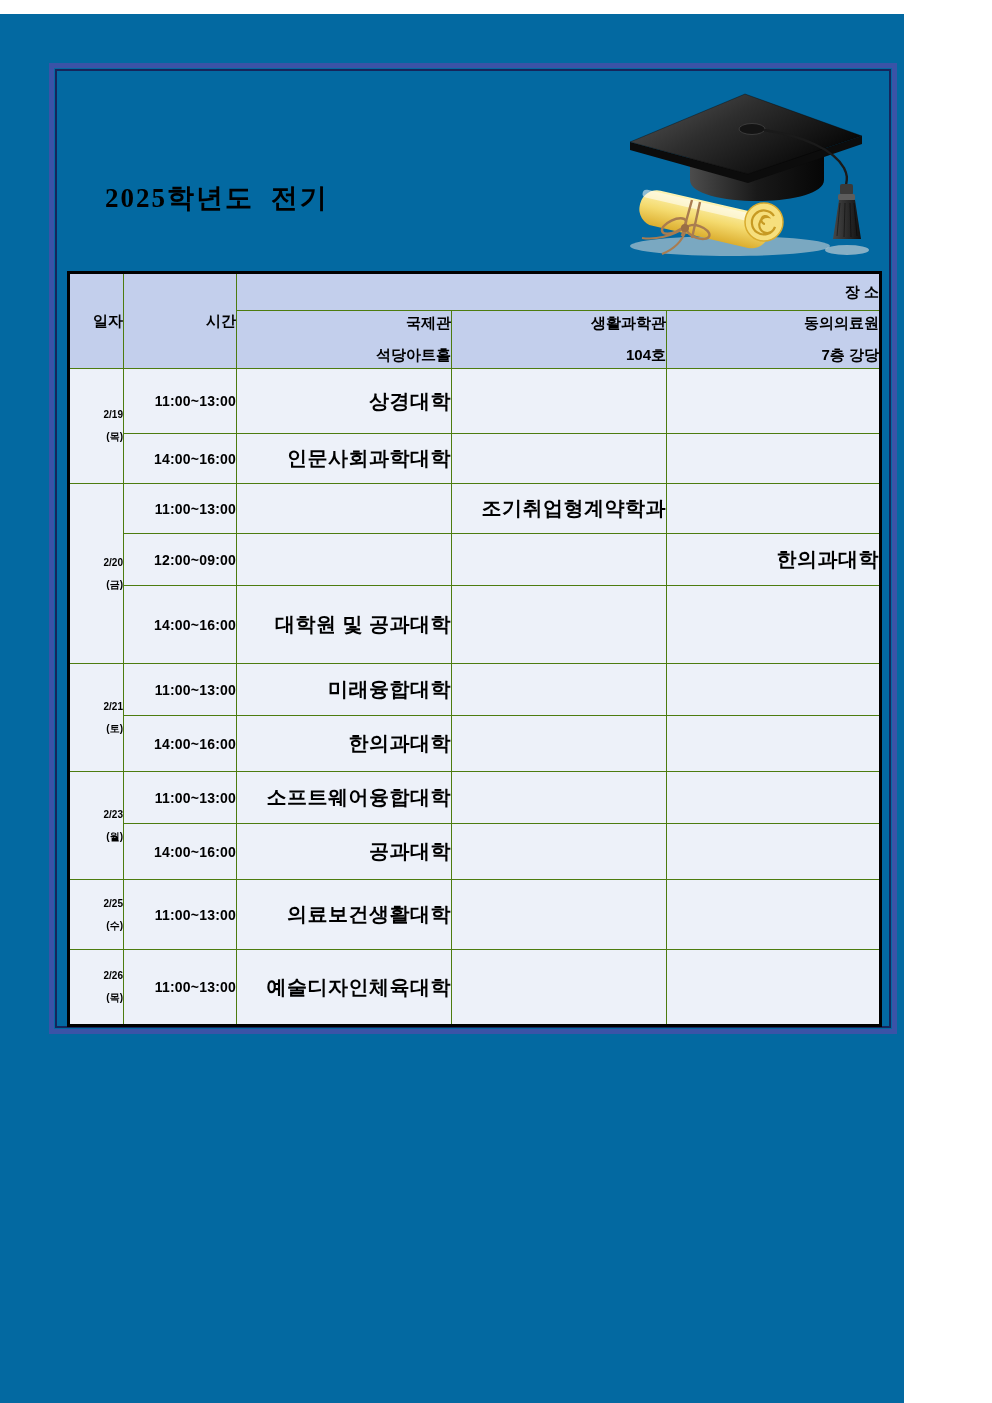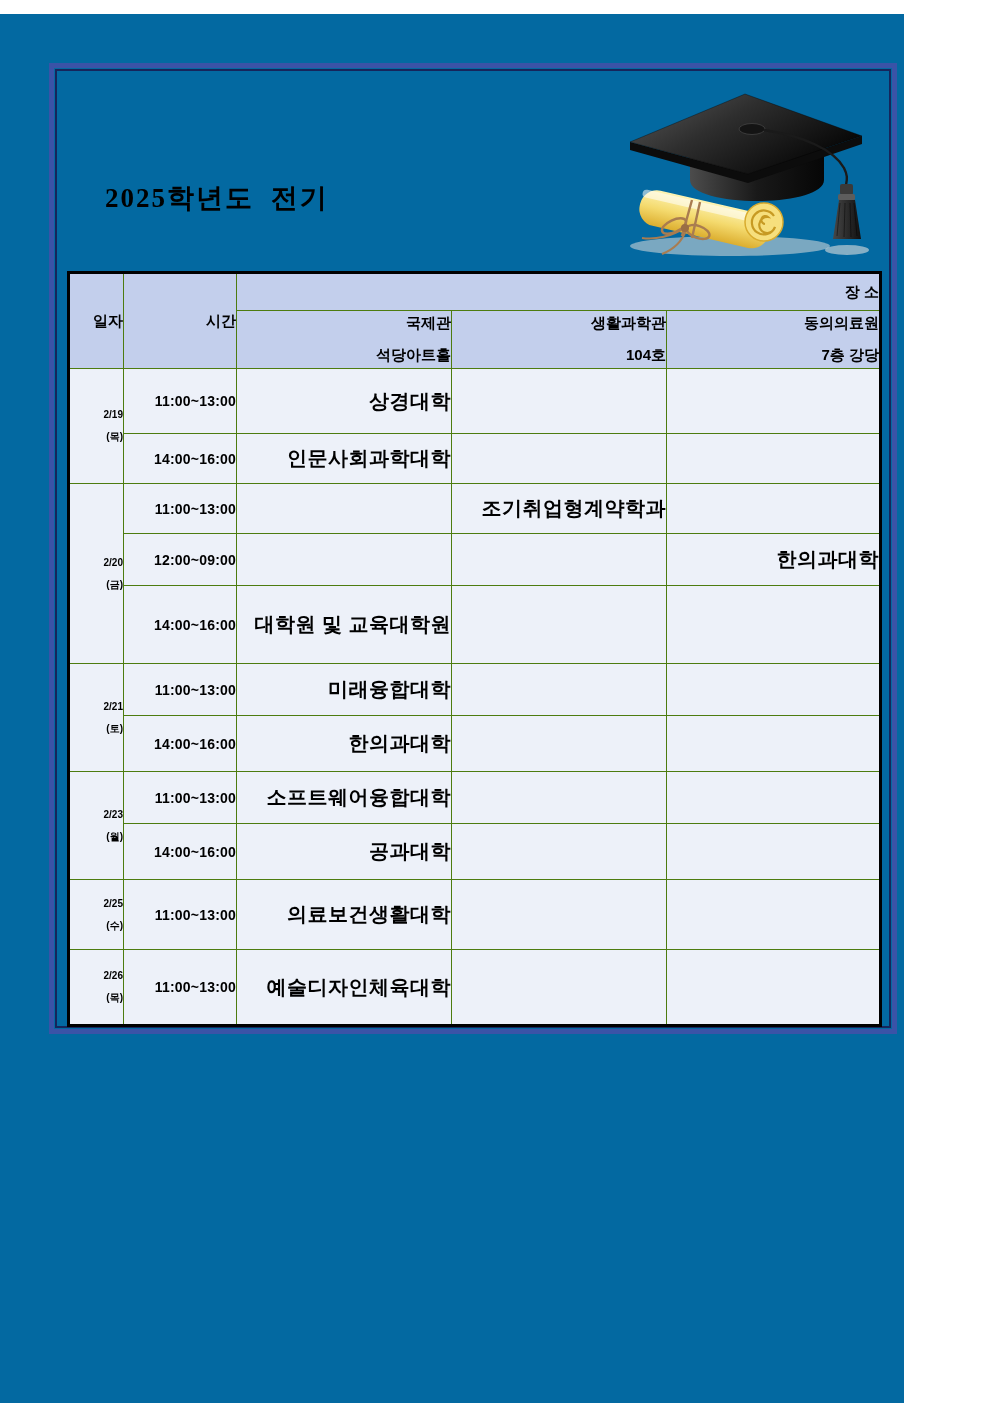--- a/index.html
+++ b/index.html
@@ -171,21 +171,21 @@
         <td class="venue-cell"></td>
       </tr>
       <tr style="height:52px">
         <td class="time-cell">12:00~09:00</td>
         <td class="venue-cell"></td>
         <td class="venue-cell"></td>
         <td class="venue-cell">한의과대학</td>
       </tr>
       <tr style="height:78px">
         <td class="time-cell">14:00~16:00</td>
-        <td class="venue-cell">대학원 및 교육대학원</td>
+        <td class="venue-cell">대학원 및 공과대학</td>
         <td class="venue-cell"></td>
         <td class="venue-cell"></td>
       </tr>
 
       <tr style="height:52px">
         <td class="date-cell" rowspan="2">
           <div>2/21</div>
           <div>(토)</div>
         </td>
         <td class="time-cell">11:00~13:00</td>

